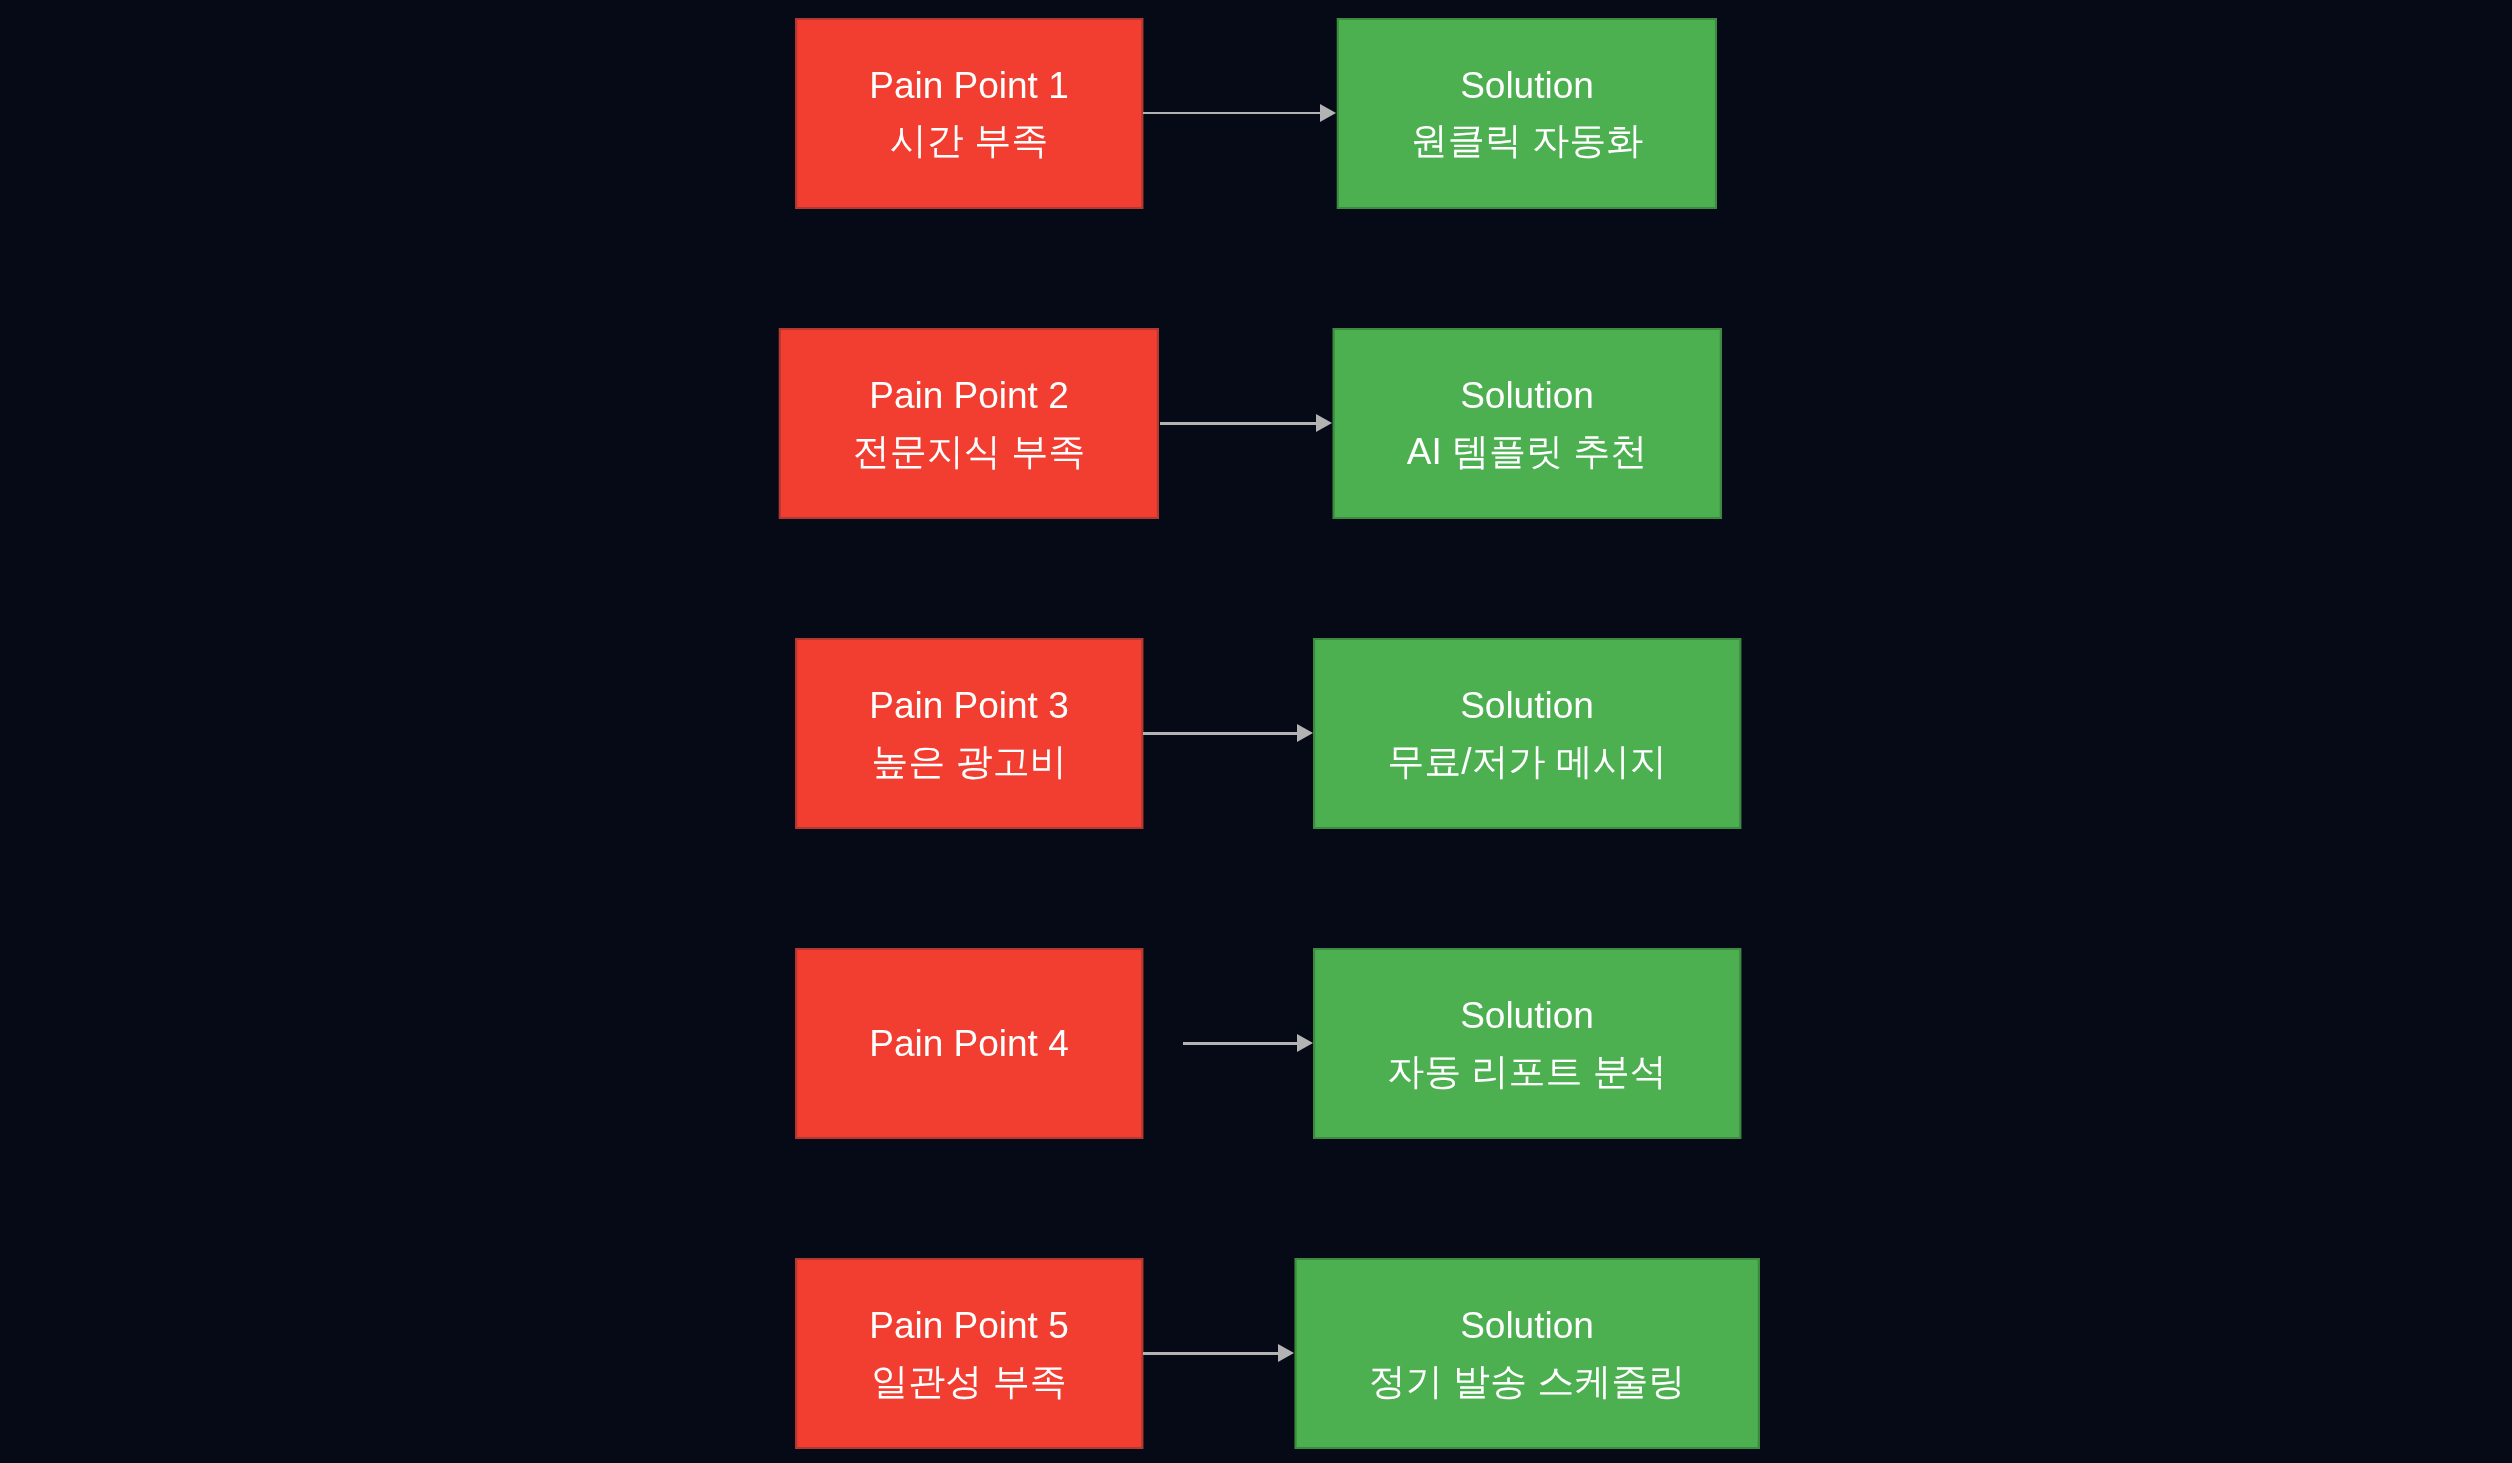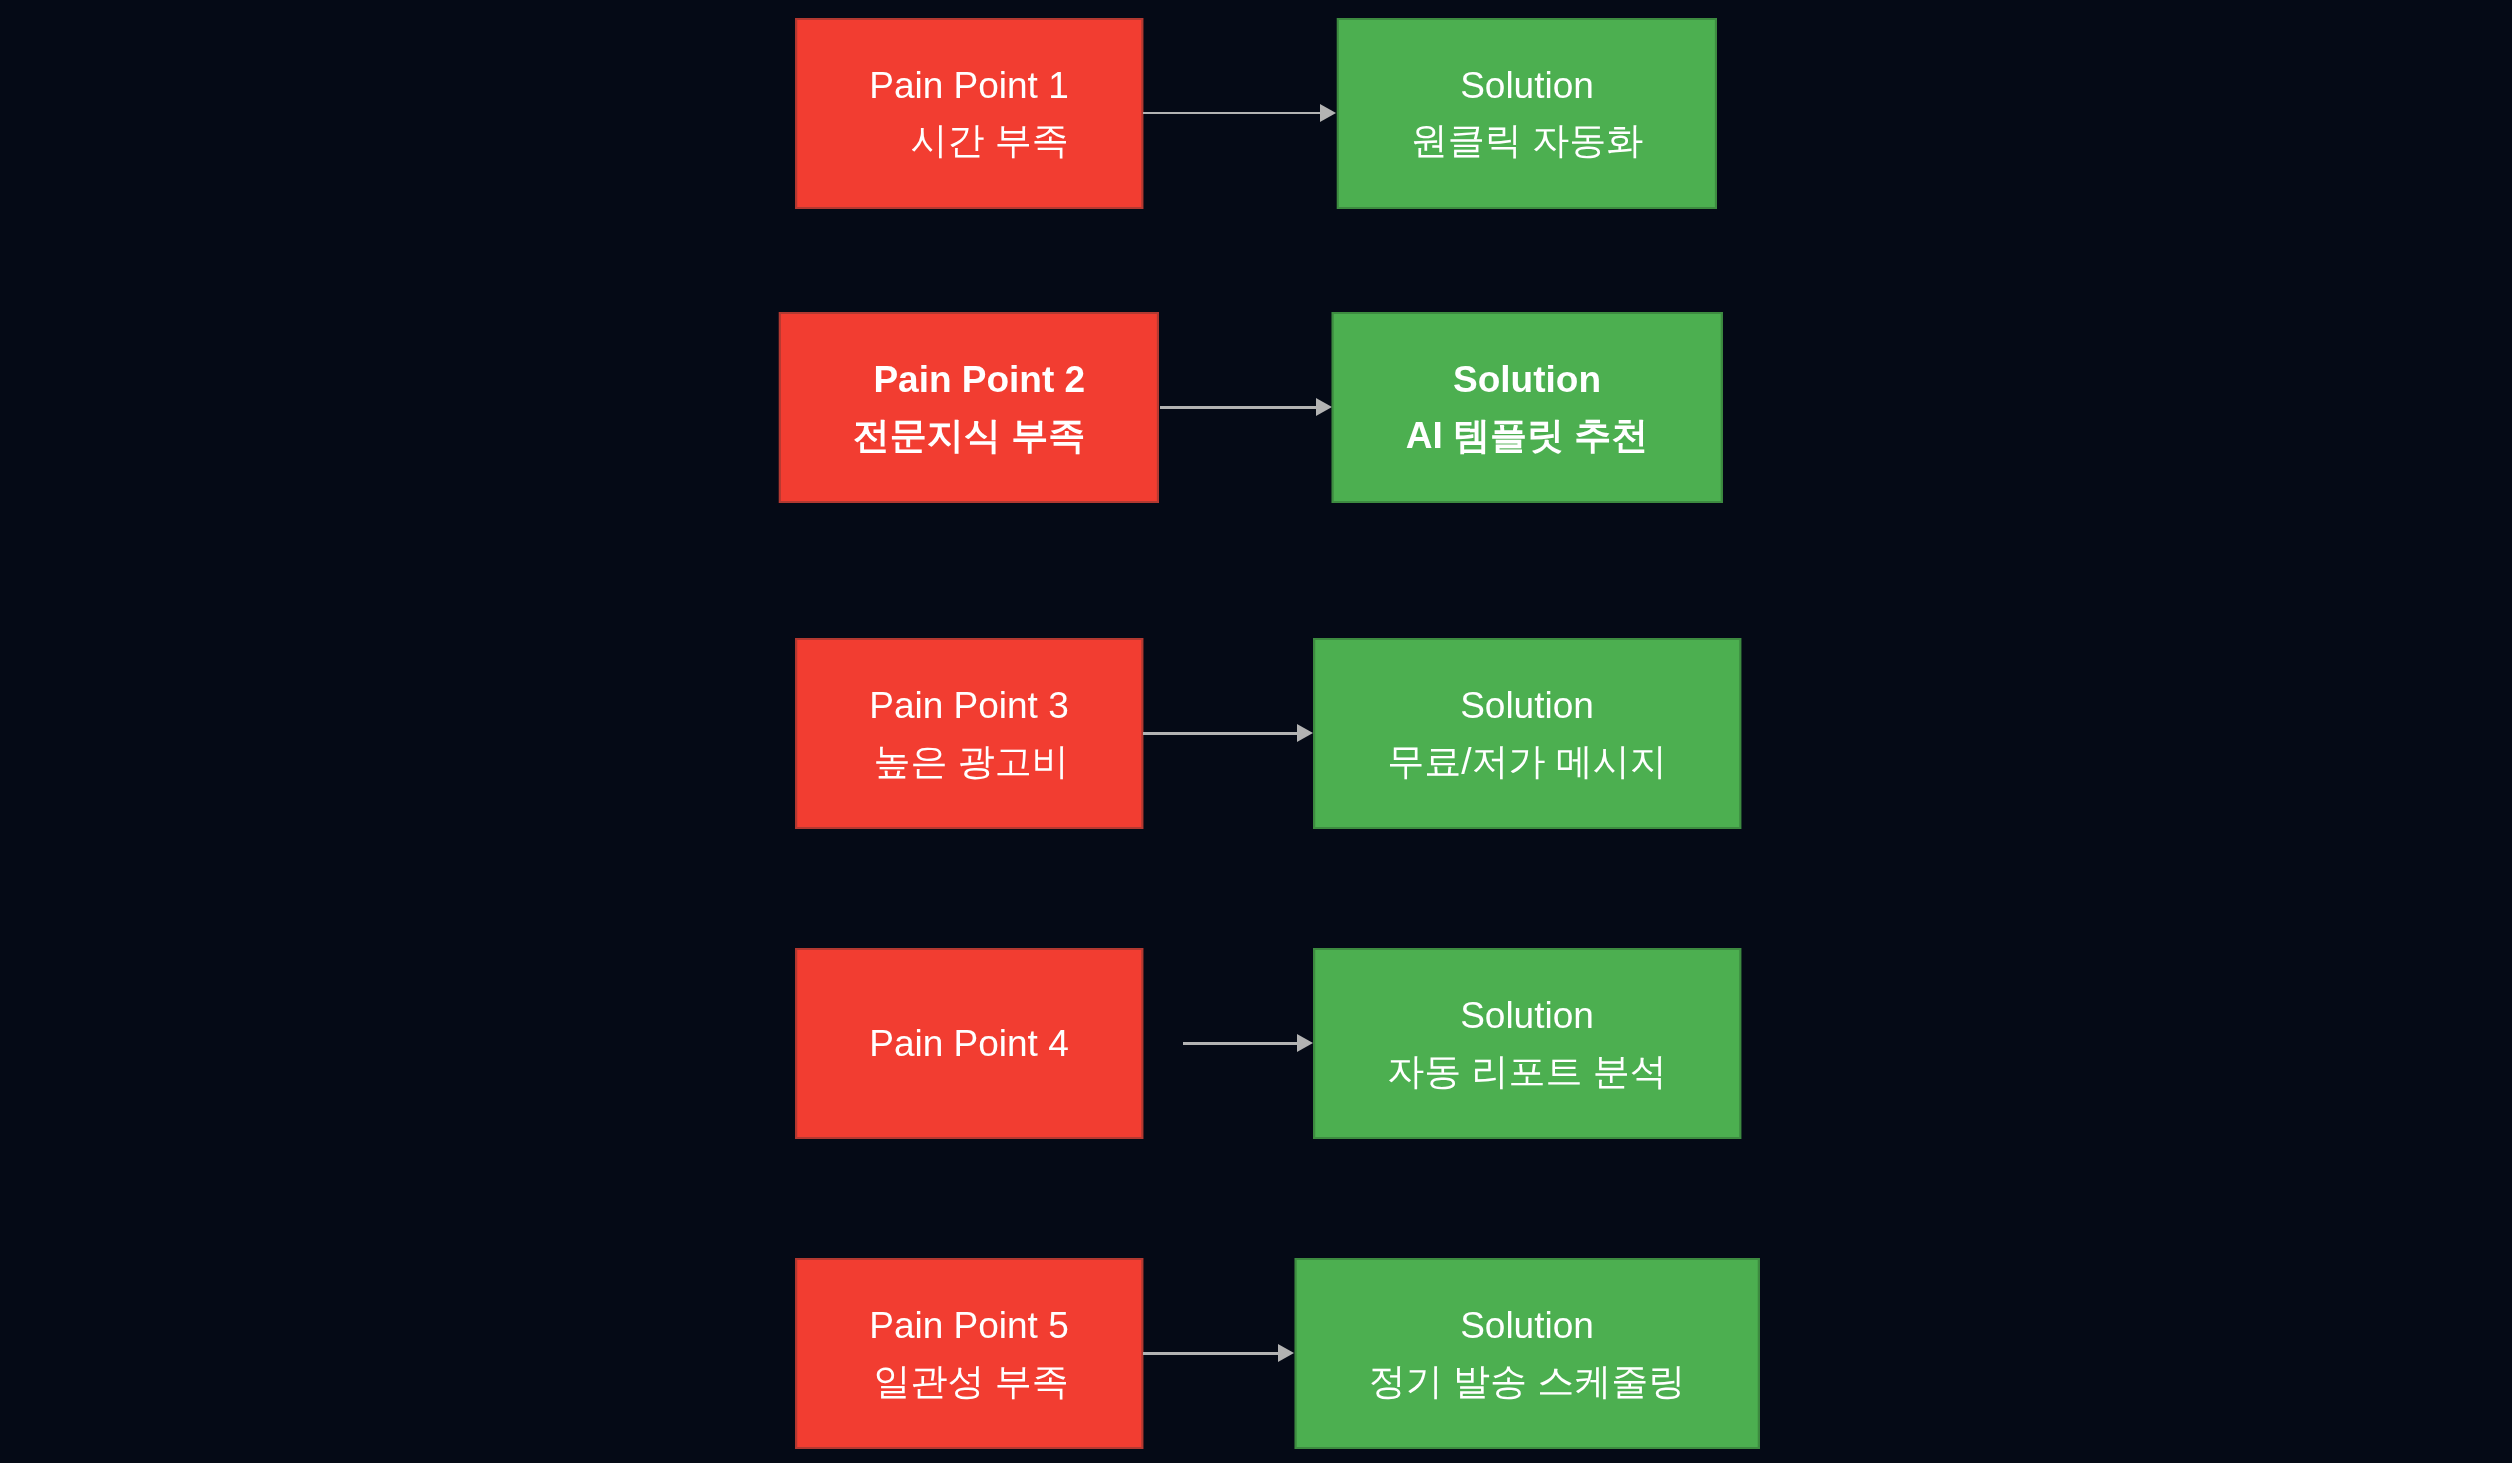--- a/index.html
+++ b/index.html
@@ -24,21 +24,21 @@
     font-family: "Liberation Sans", "DejaVu Sans", sans-serif;
     overflow: hidden;
   }
   .row {
     position: absolute;
     left: 0;
     width: 2512px;
     height: 191px;
   }
   .row-0 { top: 17.5px; }
-  .row-1 { top: 312px; font-weight: bold; }
+  .row-1 { top: 328px; }
   .row-2 { top: 638px; }
   .row-3 { top: 948px; padding-left: 19px; }
   .row-4 { top: 1258px; padding-left: 28px; }
   .node {
     position: absolute;
     top: 0;
     height: 191px;
     min-width: 314px;
     padding: 0 72px;
     box-sizing: border-box;
@@ -50,21 +50,20 @@
     font-size: 37px;
     line-height: 1.5;
     color: var(--text);
     text-align: center;
     white-space: nowrap;
   }
   .node.pain {
     left: 969px;
     background: var(--pain_fill);
     border: 2.8px solid var(--pain_border);
-    align-items: flex-end;
   }
   .node.solution {
     left: 1527px;
     background: var(--solution_fill);
     border: 2.8px solid var(--solution_border);
     text-align: right;
   }
   .arrow-line {
     position: absolute;
     height: 2.8px;

